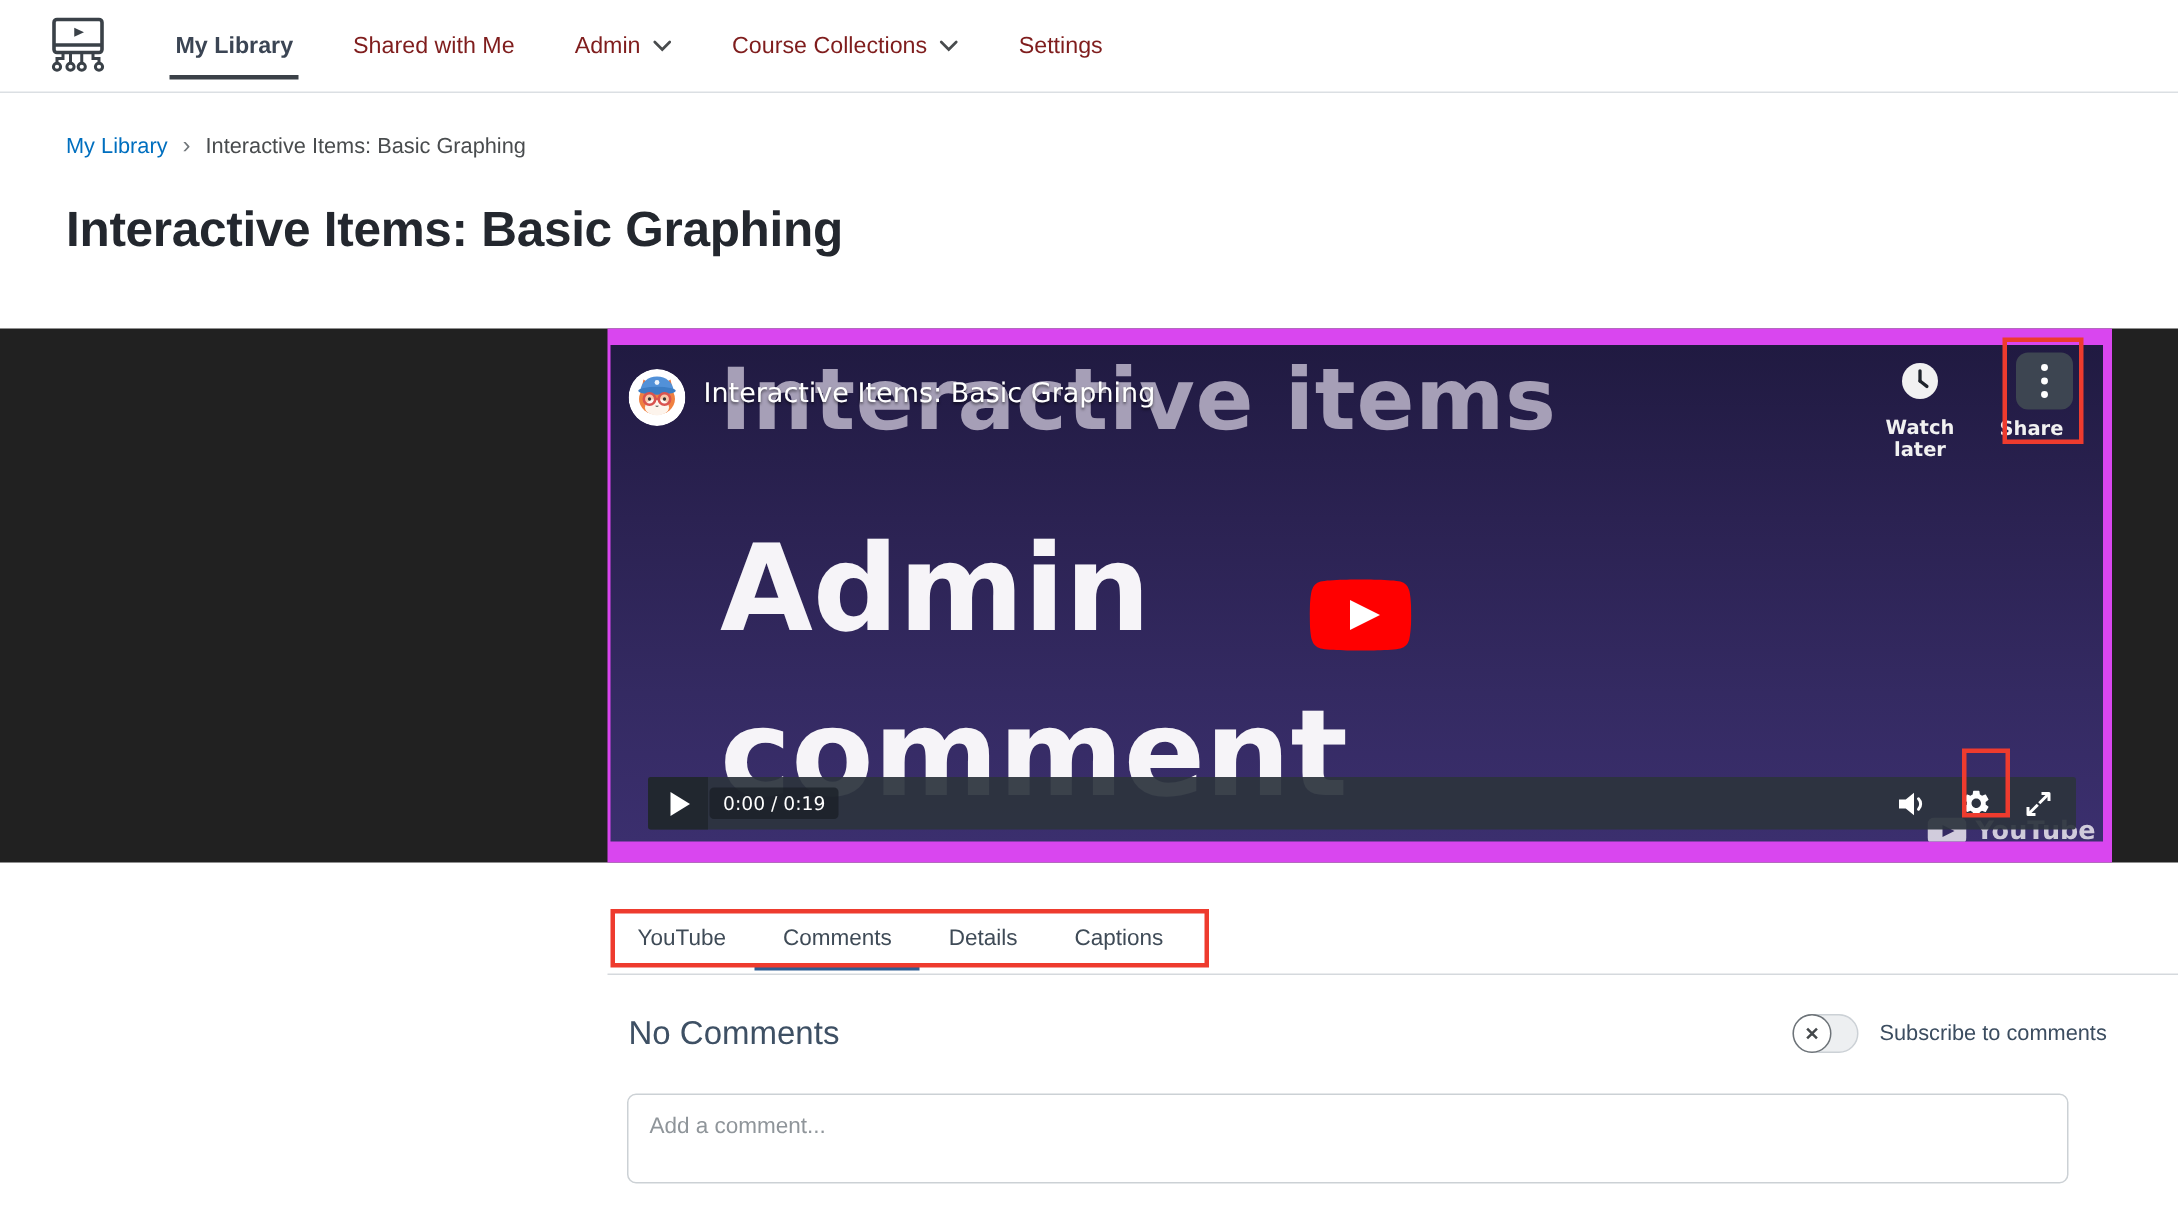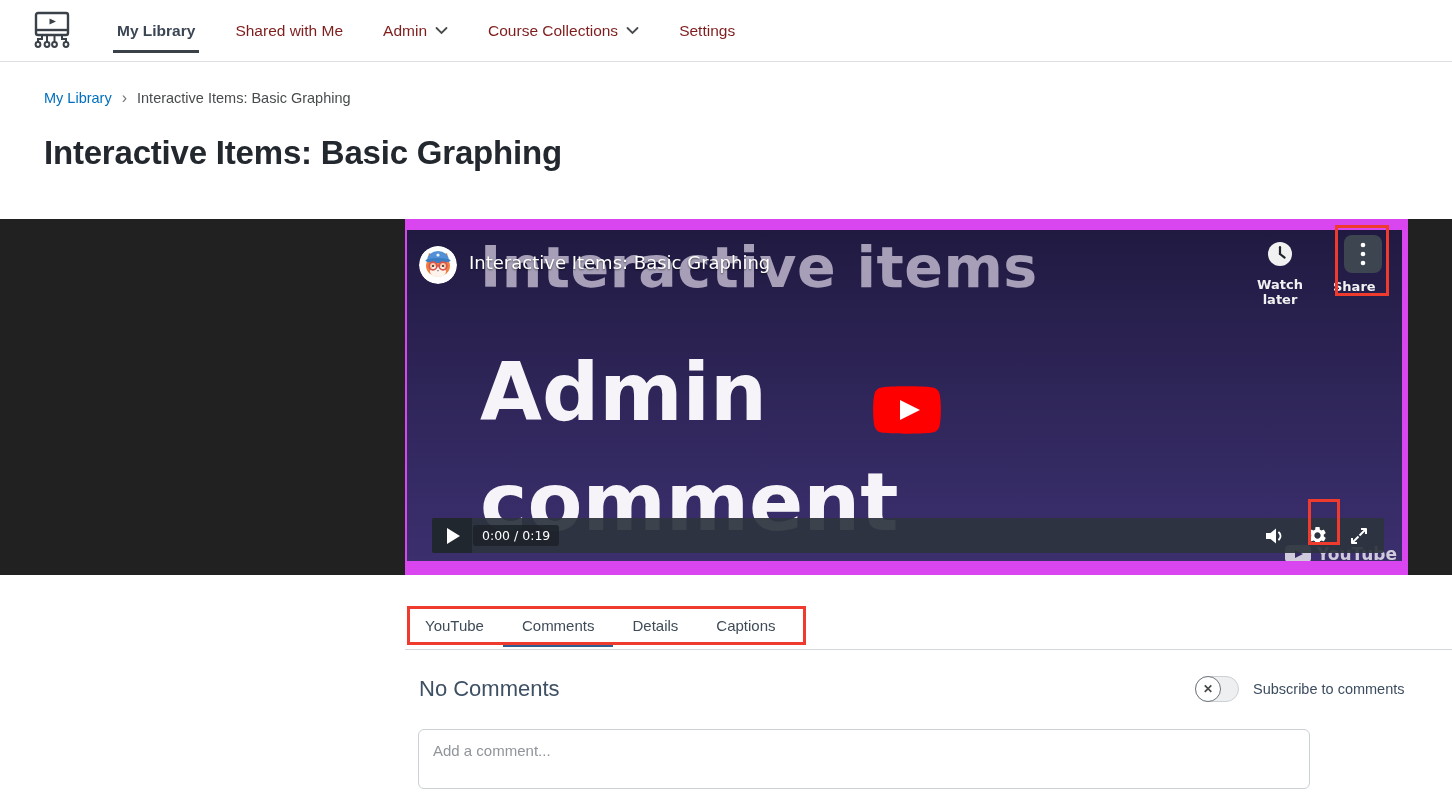--- a/index.html
+++ b/index.html
@@ -76,21 +76,21 @@
 
   
   .no-comments { position:absolute; top:676px; left:419px; font-size:22px; color:#3e5064; }
   .subscribe { position:absolute; top:676px; left:1195px; display:flex; align-items:center; gap:14px; }
   .toggle { position:relative; width:44px; height:26px; background:#edeff1; border:1px solid #ccd1d6;
             border-radius:14px; cursor:pointer; flex:none; }
   .knob { position:absolute; left:-1px; top:-1px; width:26px; height:26px; background:#fff;
           border:1px solid #6d7378; border-radius:50%; display:flex; align-items:center;
           justify-content:center; font-size:12px; font-weight:700; color:#44484b; }
   .subscribe-label { font-size:14.5px; color:#3c4d60; }
-  .comment-input { position:absolute; top:729px; left:418px; width:892px; height:60px; resize:none;
+  .comment-input { position:absolute; top:729px; left:418px; width:961px; height:60px; resize:none;
                    border:1px solid #ccd1d5; border-radius:6px; padding:12px 14px; font-size:15px;
                    color:#494c4e; font-family:"Liberation Sans",sans-serif; outline:none; }
   .comment-input::placeholder { color:#8f959a; }
 </style>
 </head>
 <body>
 
 <div class="page">
 
   <div class="topnav">

